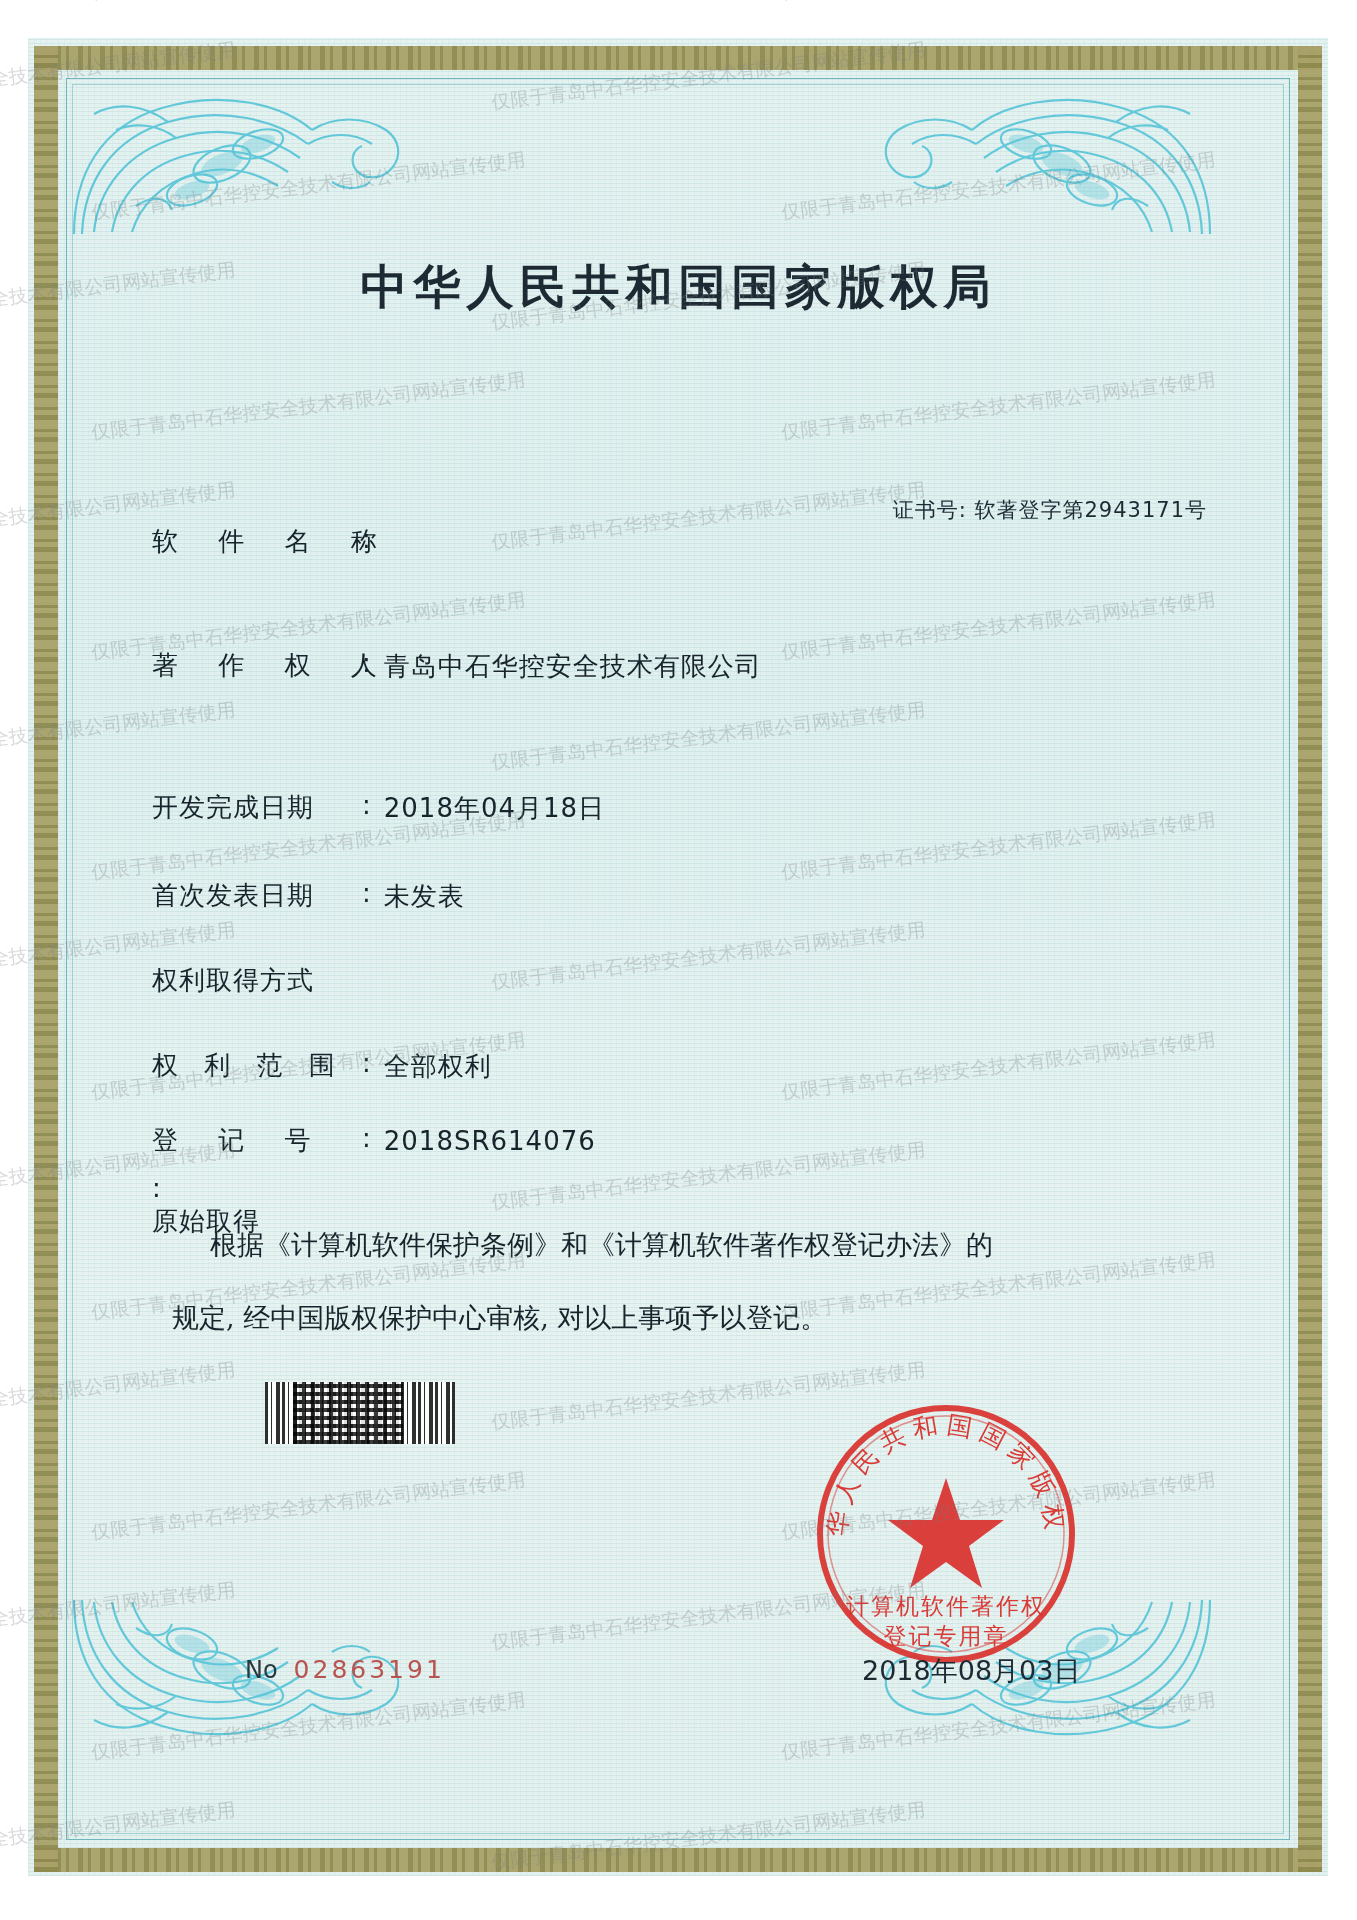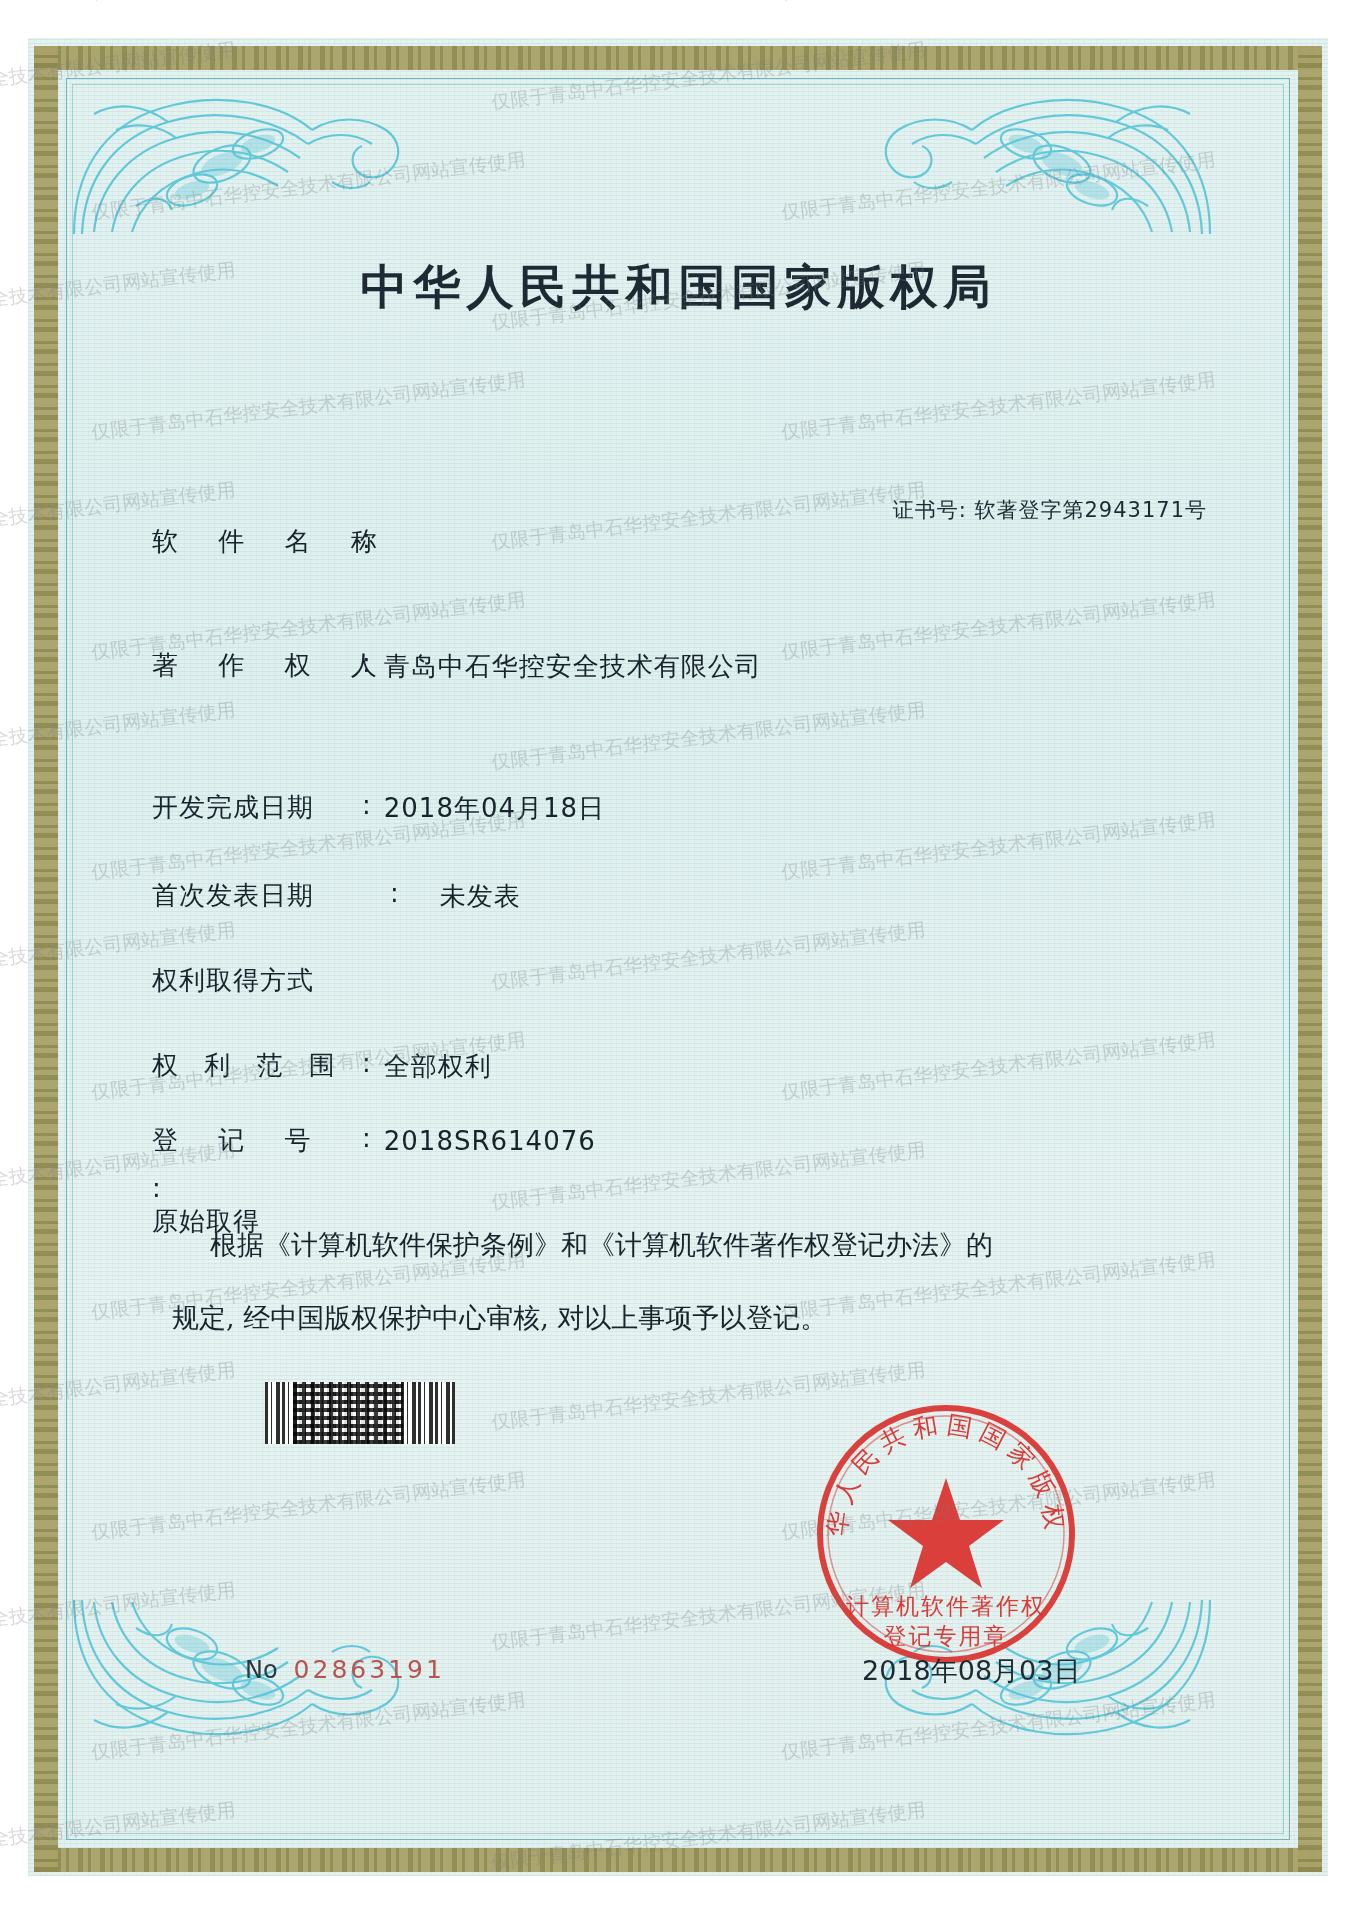--- a/index.html
+++ b/index.html
@@ -146,21 +146,21 @@
     width: 210px;
     flex: 0 0 210px;
     white-space: nowrap;
   }
   .field .colon { margin-right: 12px; }
   .field .val { white-space: pre-line; line-height: 1.45; }
 
   .f-name   { top: 524px; }
   .f-owner  { top: 648px; }
   .f-dev    { top: 790px; }
-  .f-pub    { top: 878px; gap: 28px; }
+  .f-pub    { top: 878px; }
   .f-right  { top: 963px; flex-direction: column; }
   .f-scope  { top: 1048px; }
   .f-reg    { top: 1123px; }
 
   .lbl-sp-3 { letter-spacing: 16px; }
   .lbl-sp-2 { letter-spacing: 9px; }
 
   
   .stmt {
     position: absolute;

